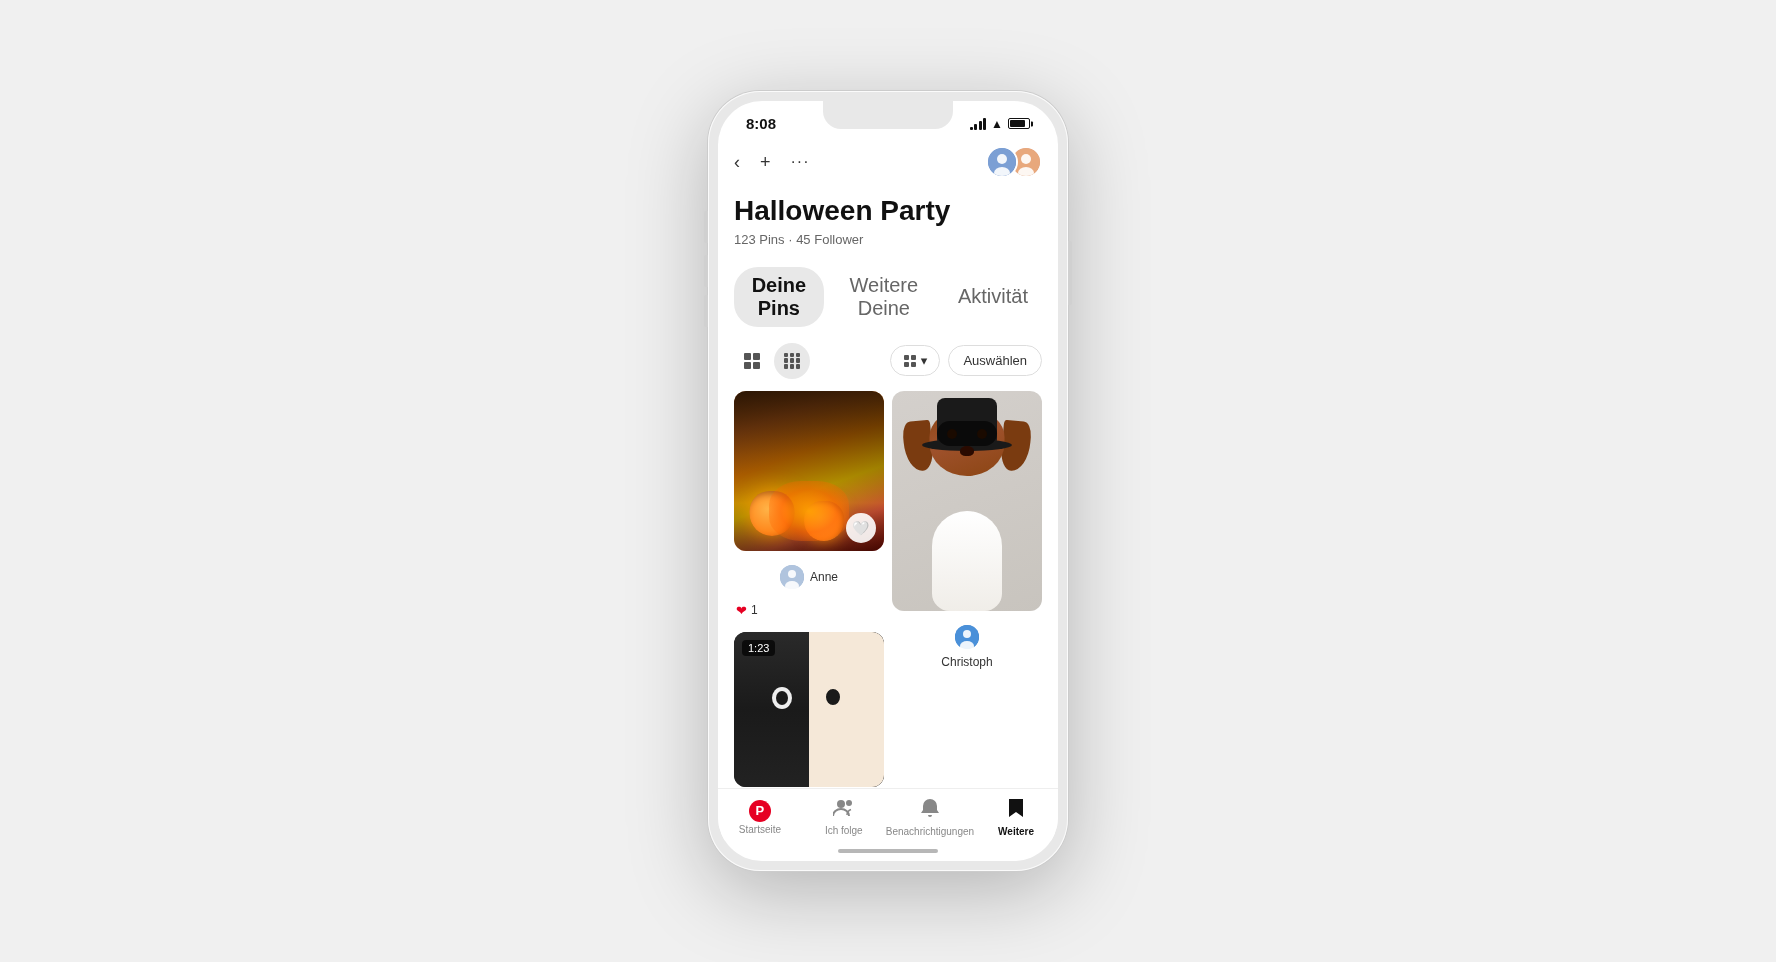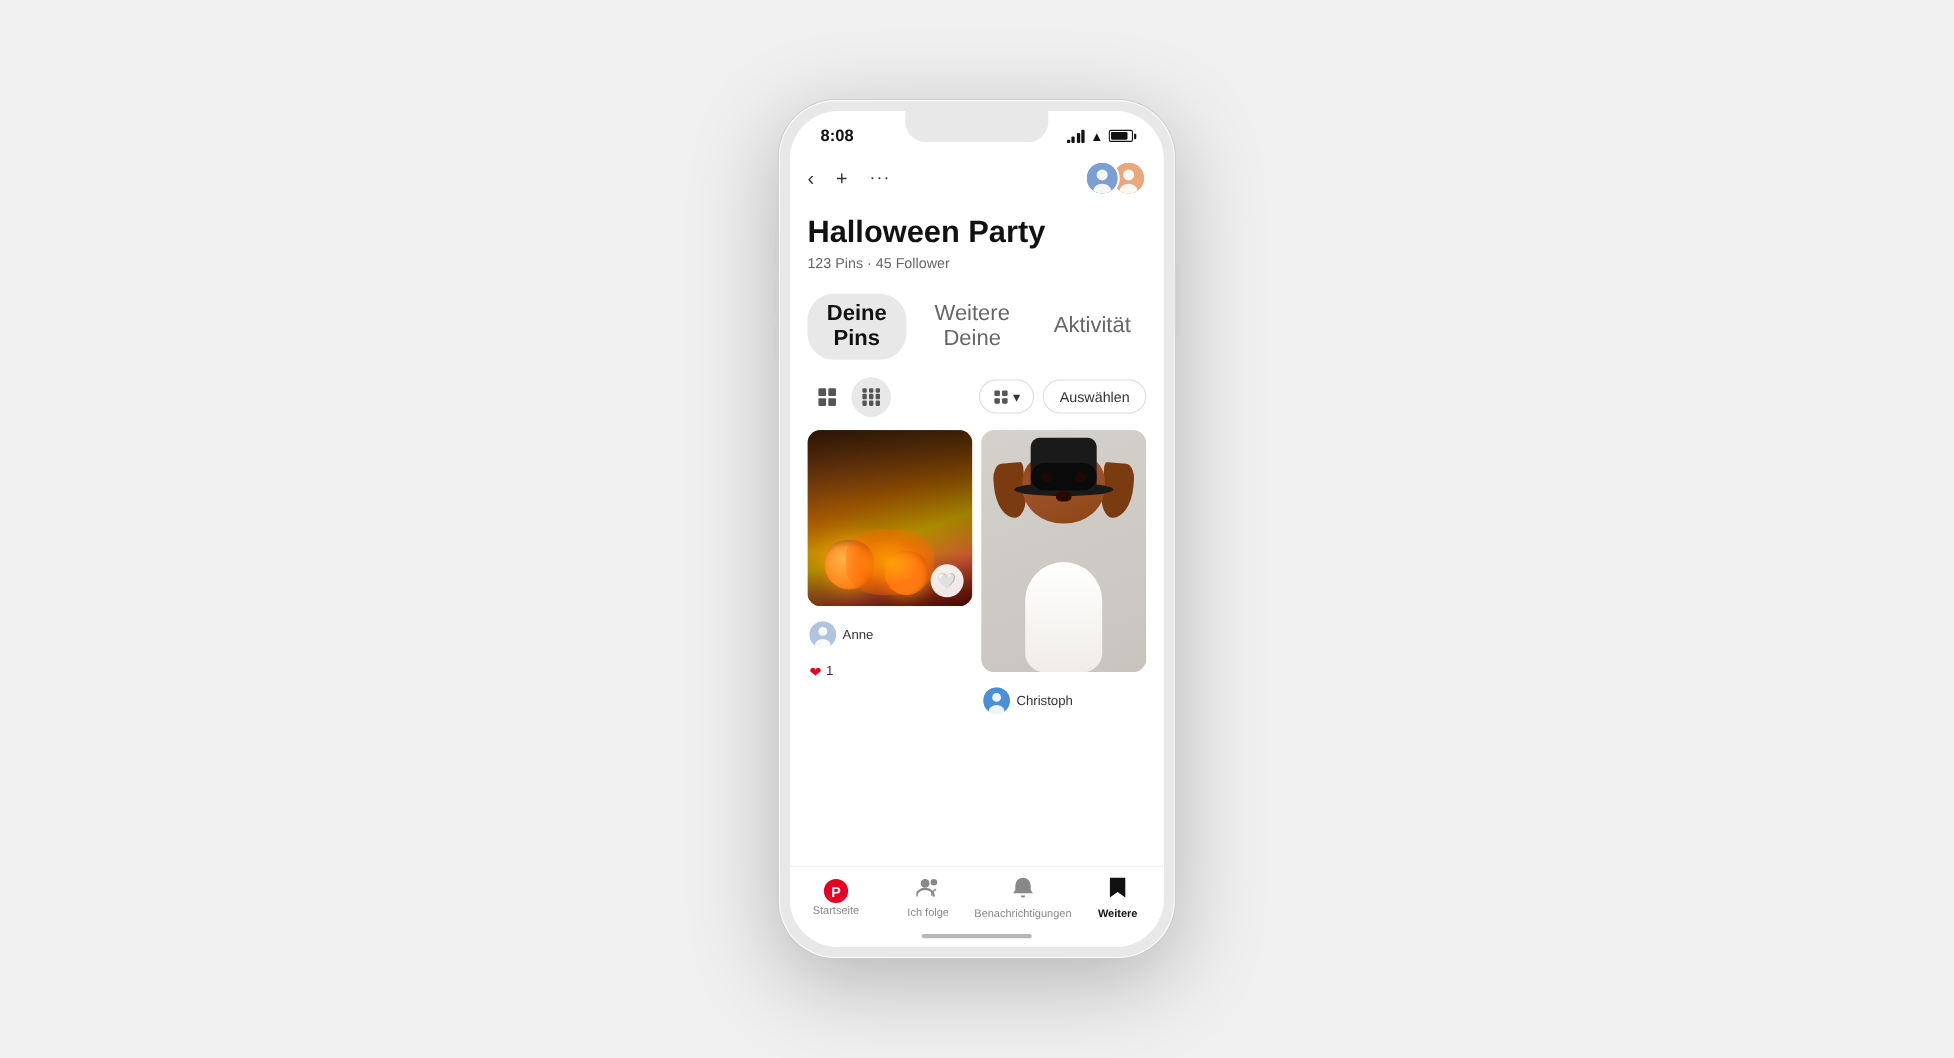--- a/index.html
+++ b/index.html
@@ -460,20 +460,21 @@
       background: #2a0a00;
       border-radius: 50% 50% 40% 40%;
     }
 
     
     .pin-user {
       display: flex;
       align-items: center;
       gap: 6px;
       padding: 6px 2px;
+      justify-content: center;
     }
     .user-avatar-sm {
       width: 24px;
       height: 24px;
       border-radius: 50%;
       background: linear-gradient(135deg, #b0c4de, #87a5c8);
       flex-shrink: 0;
     }
     .user-name {
       font-size: 12px;
@@ -594,20 +595,21 @@
       font-weight: 700;
       letter-spacing: 0.5px;
     }
 
     
     .pin-user-right {
       display: flex;
       align-items: center;
       gap: 6px;
       padding: 6px 2px;
+      flex-direction: column;
     }
     .user-avatar-sm-2 {
       width: 24px;
       height: 24px;
       border-radius: 50%;
       background: linear-gradient(135deg, #4a90d9, #2e6db4);
       flex-shrink: 0;
     }
 
     
@@ -814,20 +816,29 @@
                 <ellipse cx="12" cy="21" rx="7" ry="5" fill="#fff" opacity="0.9"></ellipse>
               </svg>
             </div>
             <span class="user-name">Anne</span>
           </div>
           <div class="pin-likes">
             <span class="heart-icon">❤</span>
             <span>1</span>
           </div>
 
+          <div class="pin-card">
+            <div class="pin-horror pin-image">
+              <div class="horror-face"></div>
+              <div class="horror-eye-left"></div>
+              <div class="horror-cheek"></div>
+              <div class="horror-eye-right"></div>
+              <div class="time-badge">1:23</div>
+            </div>
+          </div>
         </div>
 
         <div class="pin-column">
 
           <div class="pin-card">
             <div class="pin-dog pin-image">
               <div class="dog-fur-body"></div>
               <div class="dog-ears-left"></div>
               <div class="dog-ears-right"></div>
               <div class="dog-head"></div>

